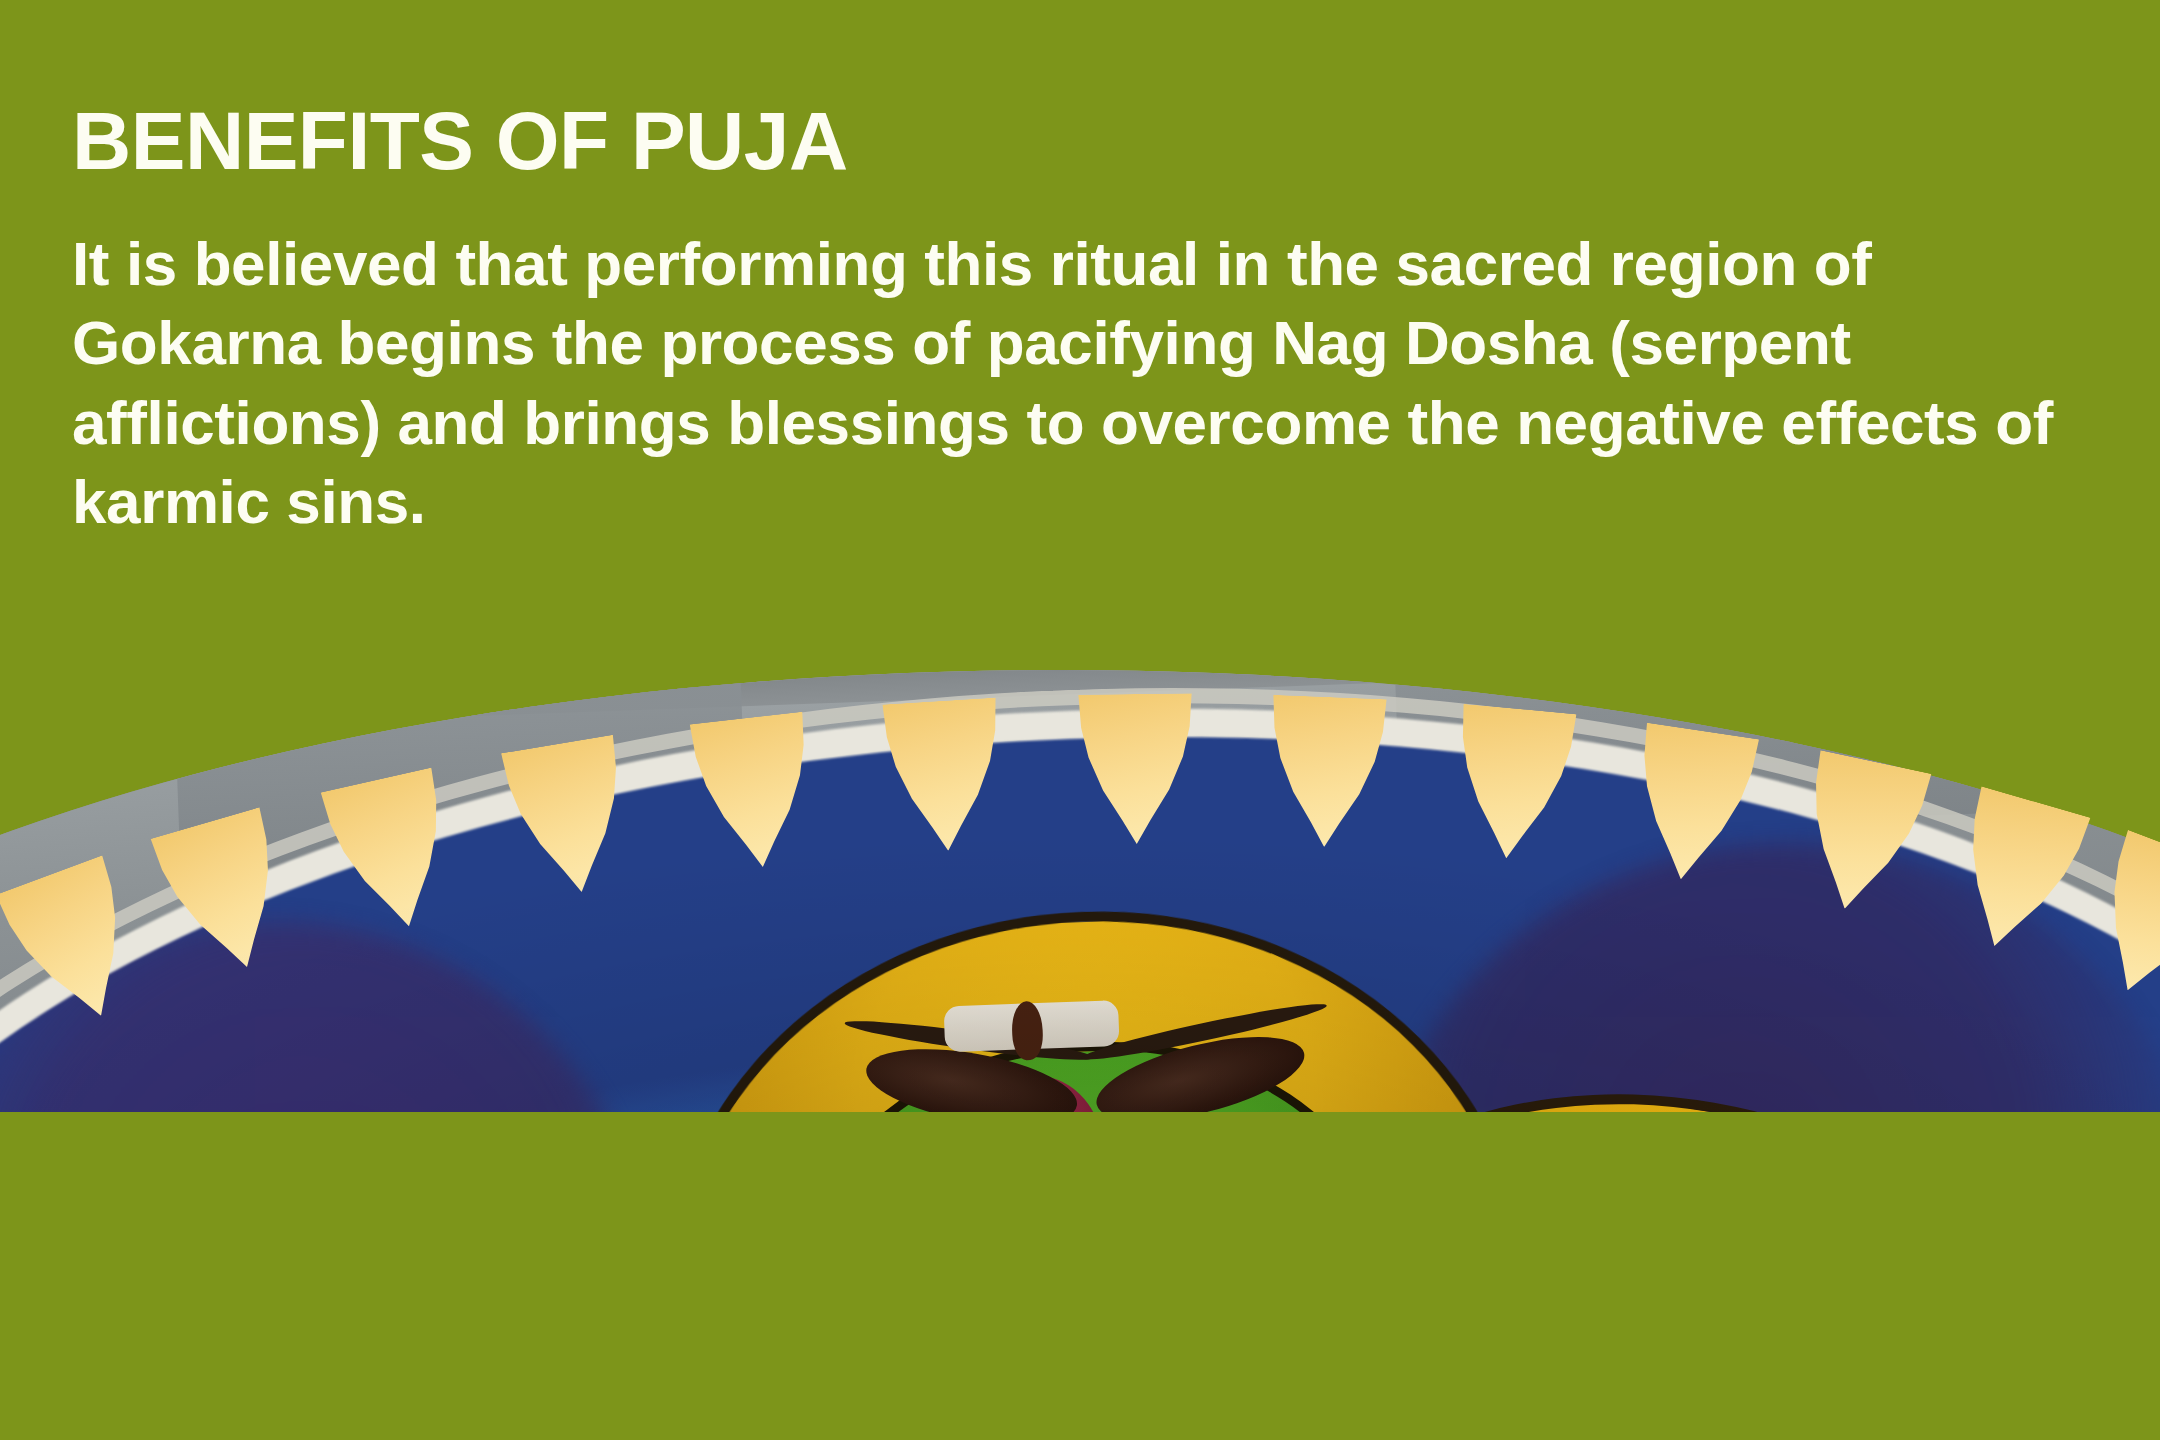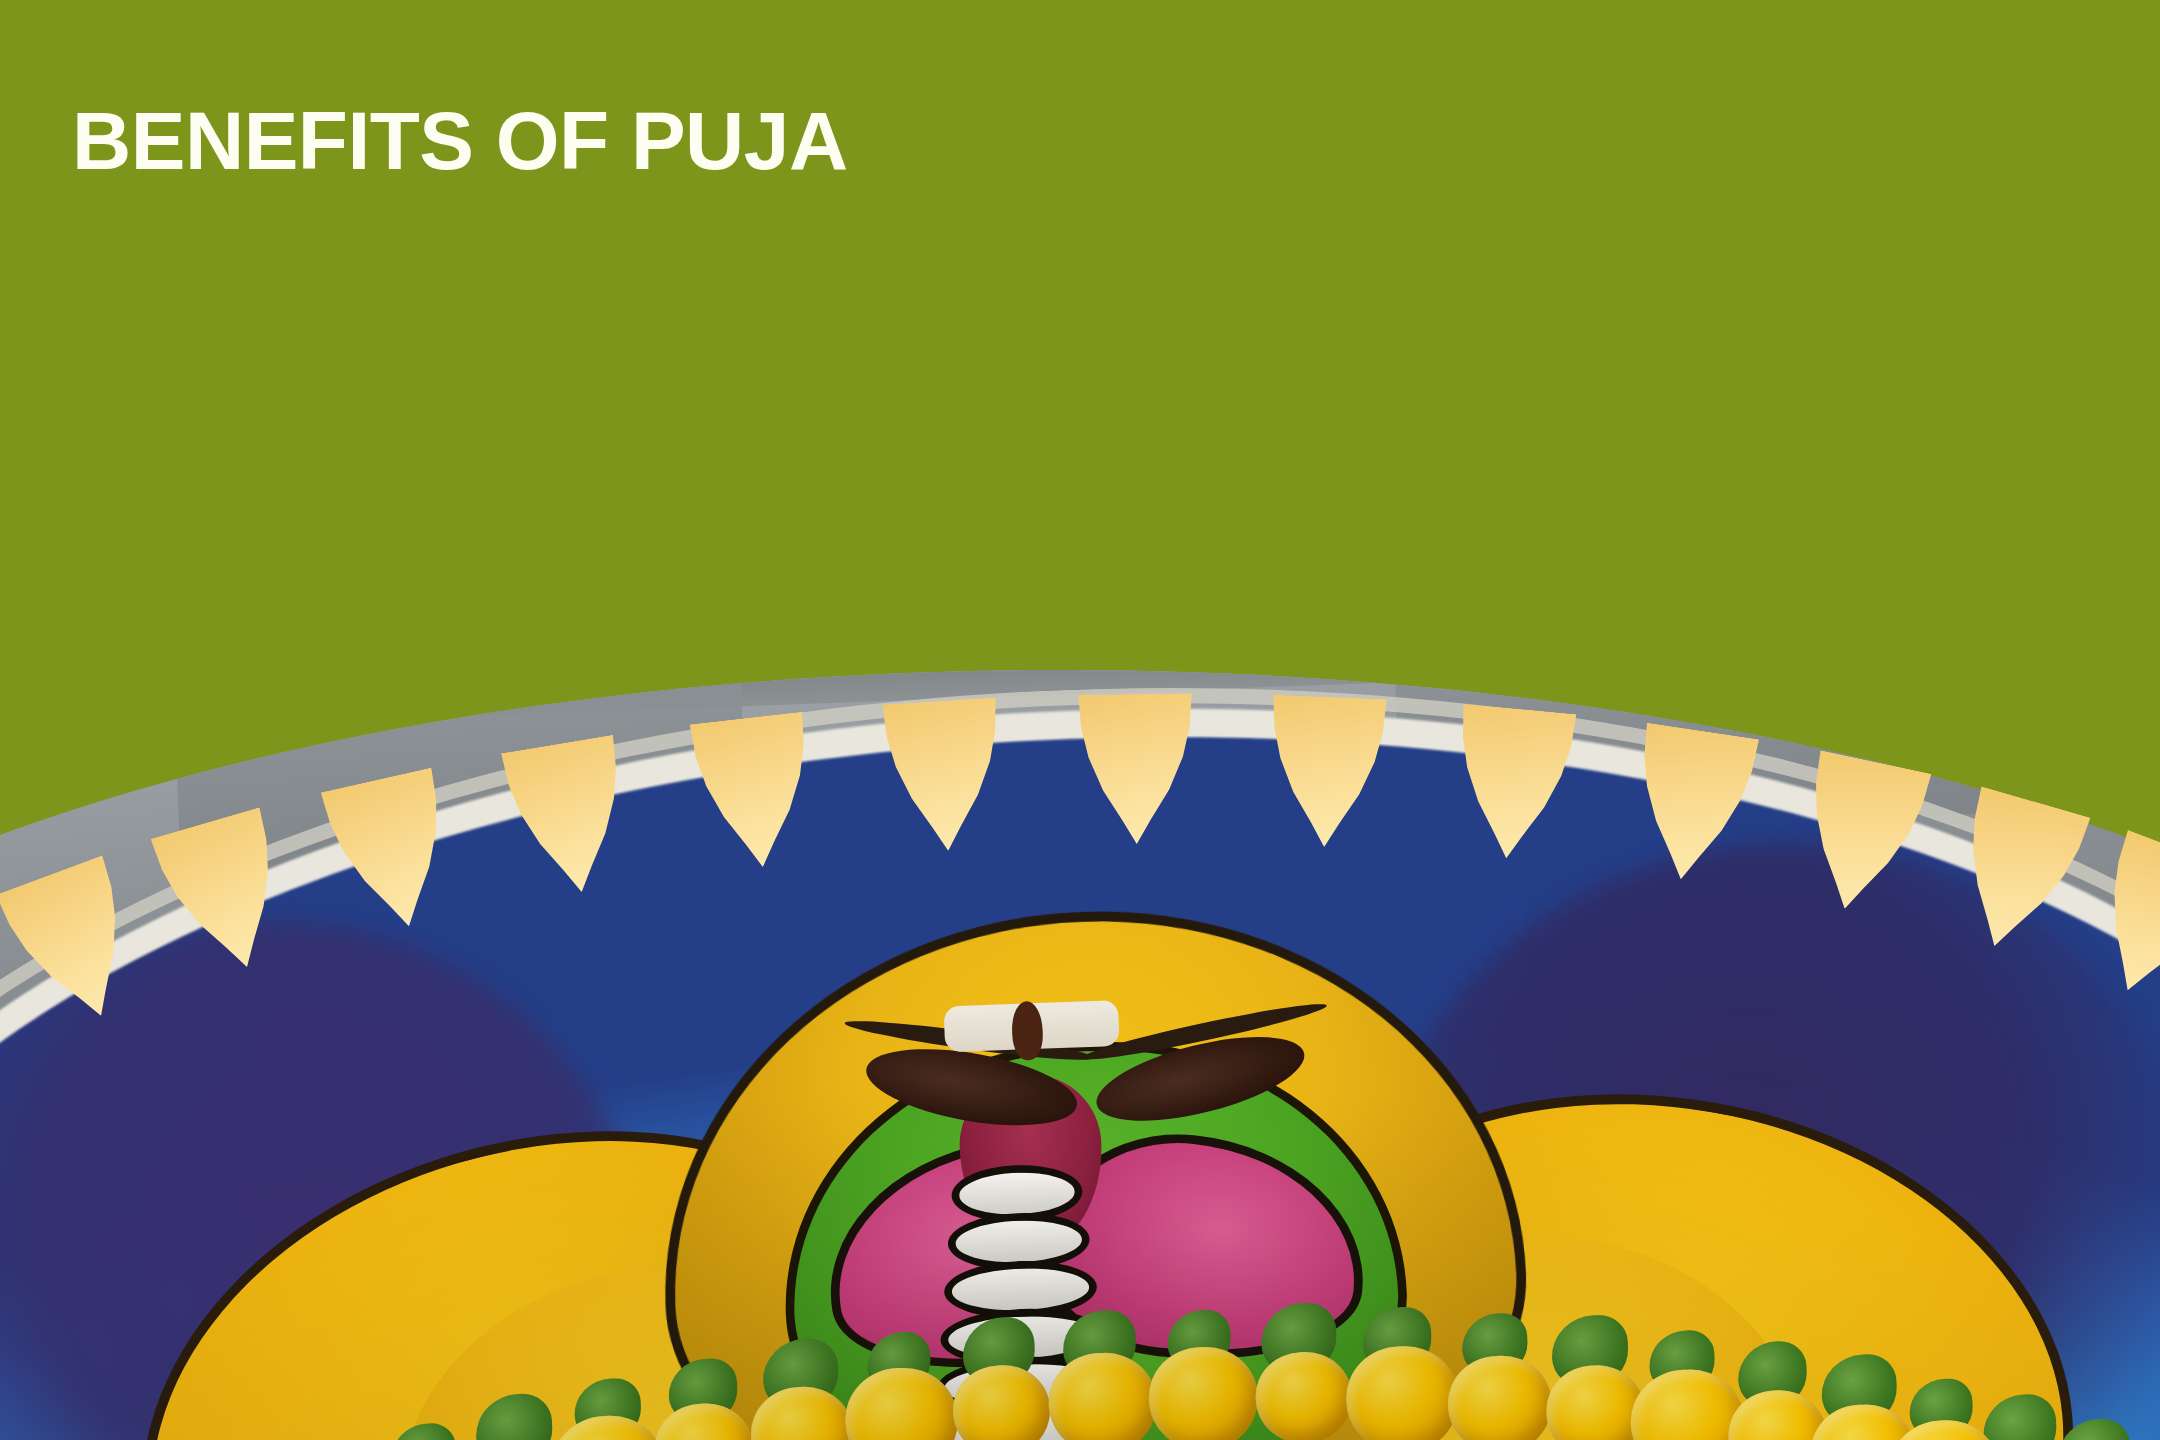--- a/index.html
+++ b/index.html
@@ -4,21 +4,21 @@
 <style>
   html,body{margin:0;padding:0;}
   body{
     width:2160px;height:1440px;
     background:#7d951a;
     font-family:"Liberation Sans","DejaVu Sans",sans-serif;
     overflow:hidden;
   }
   #poster{
     position:relative;
-    width:2160px;height:1440px;
+    width:2160px;height:1112px;
     background:#7d951a;
     overflow:hidden;
   }
 
   
   .text-block{
     position:absolute;
     left:72px; top:100px;
     width:2020px;
     z-index:40;
@@ -355,15 +355,16 @@
       <div class="petal" style="width: 118px; height: 150px; left: 1644.21px; top: 581.045px; transform: rotate(-171.51deg);"></div>
       <div class="petal" style="width: 118px; height: 150px; left: 1817.15px; top: 612.238px; transform: rotate(-167.94deg);"></div>
       <div class="petal" style="width: 118px; height: 150px; left: 1977.21px; top: 652.165px; transform: rotate(-163.9deg);"></div>
       <div class="petal" style="width: 118px; height: 150px; left: 2121.88px; top: 700.195px; transform: rotate(-159.16deg);"></div>
     </div>
 
   <div class="vignette"></div>
 
   <div class="text-block">
     <h1 class="poster-title">BENEFITS OF PUJA</h1>
+    <p class="poster-body">It is believed that performing this ritual in the sacred region of Gokarna begins the process of pacifying Nag Dosha (serpent afflictions) and brings blessings to overcome the negative effects of karmic sins.</p>
   </div>
 
 </div>
 
 </body></html>

